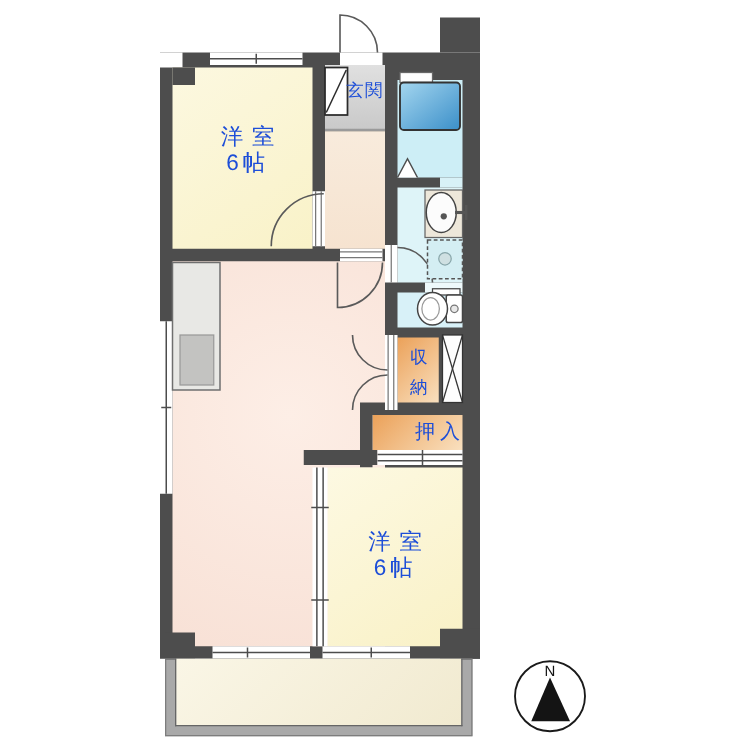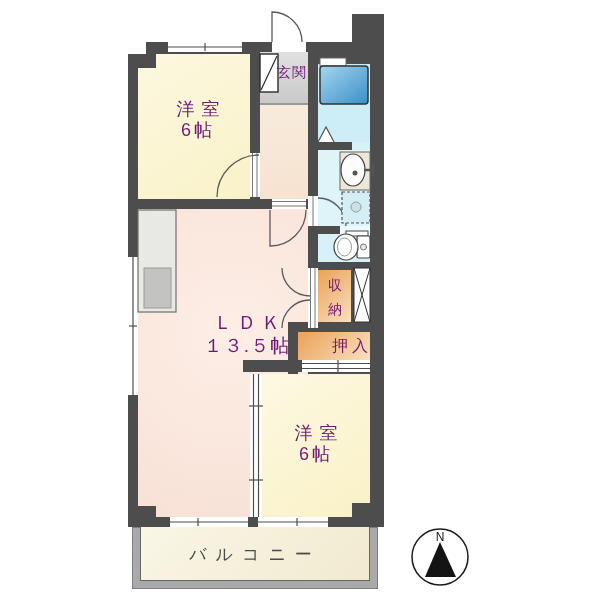--- a/index.html
+++ b/index.html
@@ -2,21 +2,21 @@
 <html><head>
 <meta charset="utf-8">
 <style>
   * { margin:0; padding:0; box-sizing:border-box; }
   html,body { background:#ffffff; }
   .plan {
     position:relative; width:600px; height:600px; background:#fff;
     font-family:"Liberation Sans","DejaVu Sans",sans-serif; overflow:hidden;
   }
   .a { position:absolute; }
-  .lb { position:absolute; color:#701a75; text-align:center; white-space:nowrap; }
+  .lb { position:absolute; color:#1d4ed8; text-align:center; white-space:nowrap; }
   .lb .ln { display:block; }
   .wall { background:#4d4d4d; }
   .white { background:#ffffff; }
   svg.ovl { position:absolute; left:0; top:0; pointer-events:none; }
 </style>
 </head>
 <body>
 
 <div class="plan">
 
@@ -164,31 +164,26 @@
     </g>
   </svg>
 
   <div class="lb" style="left:146px;top:99px;width:104px;font-size:18px;line-height:21px;">
     <span class="ln" style="letter-spacing:7px;margin-right:-7px;">洋室</span>
     <span class="ln" style="letter-spacing:3px;">6帖</span>
   </div>
 
   <div class="lb" style="left:274px;top:65px;width:36px;font-size:14px;line-height:15px;letter-spacing:1px;">玄関</div>
 
-  <div class="lb" style="left:167px;top:311px;width:160px;font-size:19px;line-height:23px;">
-    <span class="ln" style="letter-spacing:5px;margin-right:-5px;">ＬＤＫ</span>
-    <span class="ln" style="letter-spacing:1px;">１３.５帖</span>
-  </div>
 
   <div class="lb" style="left:326px;top:273px;width:18px;font-size:14px;line-height:24px;white-space:normal;word-break:break-all;">収納</div>
 
   <div class="lb" style="left:298px;top:336px;width:84px;font-size:16px;line-height:19px;letter-spacing:4px;margin-right:-4px;padding-left:24px;">押入</div>
 
   <div class="lb" style="left:264px;top:423px;width:104px;font-size:18px;line-height:21px;">
     <span class="ln" style="letter-spacing:7px;margin-right:-7px;">洋室</span>
     <span class="ln" style="letter-spacing:3px;">6帖</span>
   </div>
 
-  <div class="lb" style="left:155px;top:545px;width:200px;font-size:17px;line-height:20px;letter-spacing:9px;margin-right:-9px;color:#4a4a4a;">バルコニー</div>
 
   <div class="lb" style="left:431px;top:531px;width:18px;font-size:12px;line-height:13px;color:#111;">N</div>
 
 </div>
 
 </body></html>

